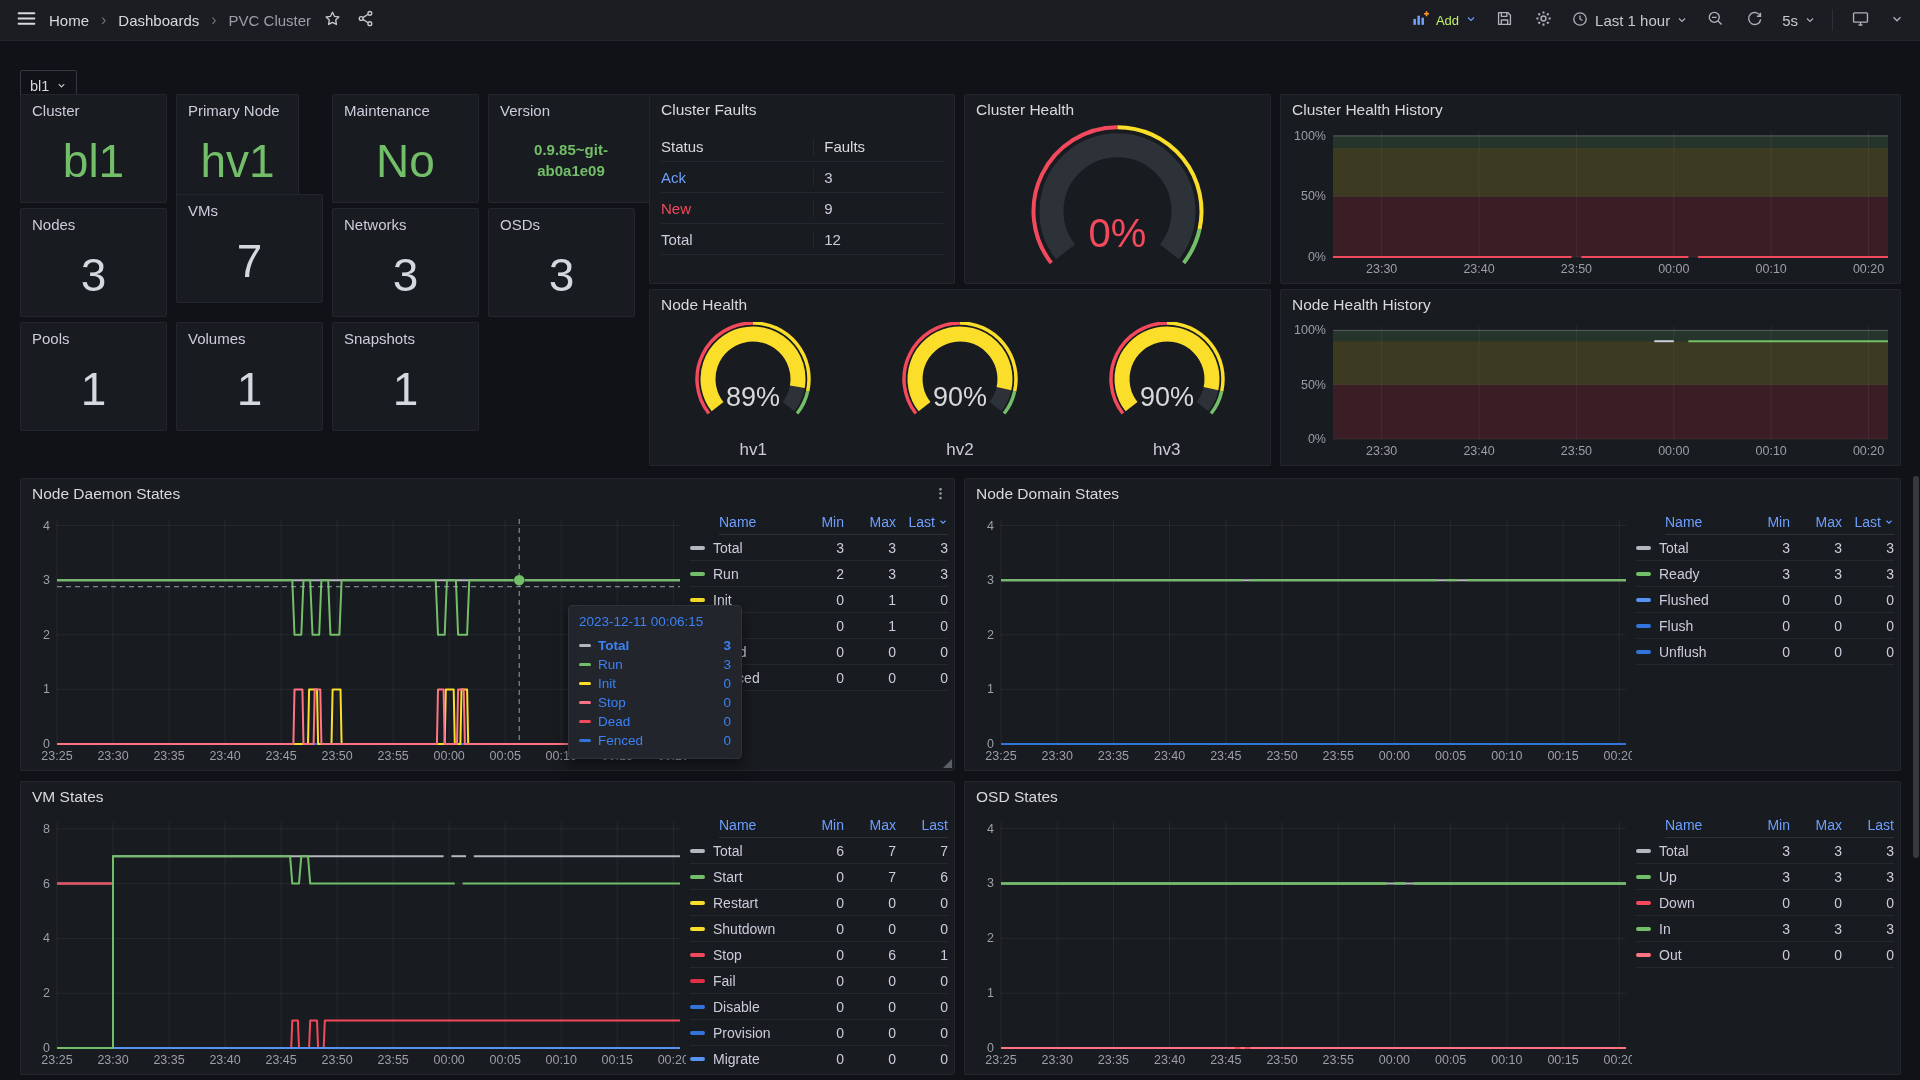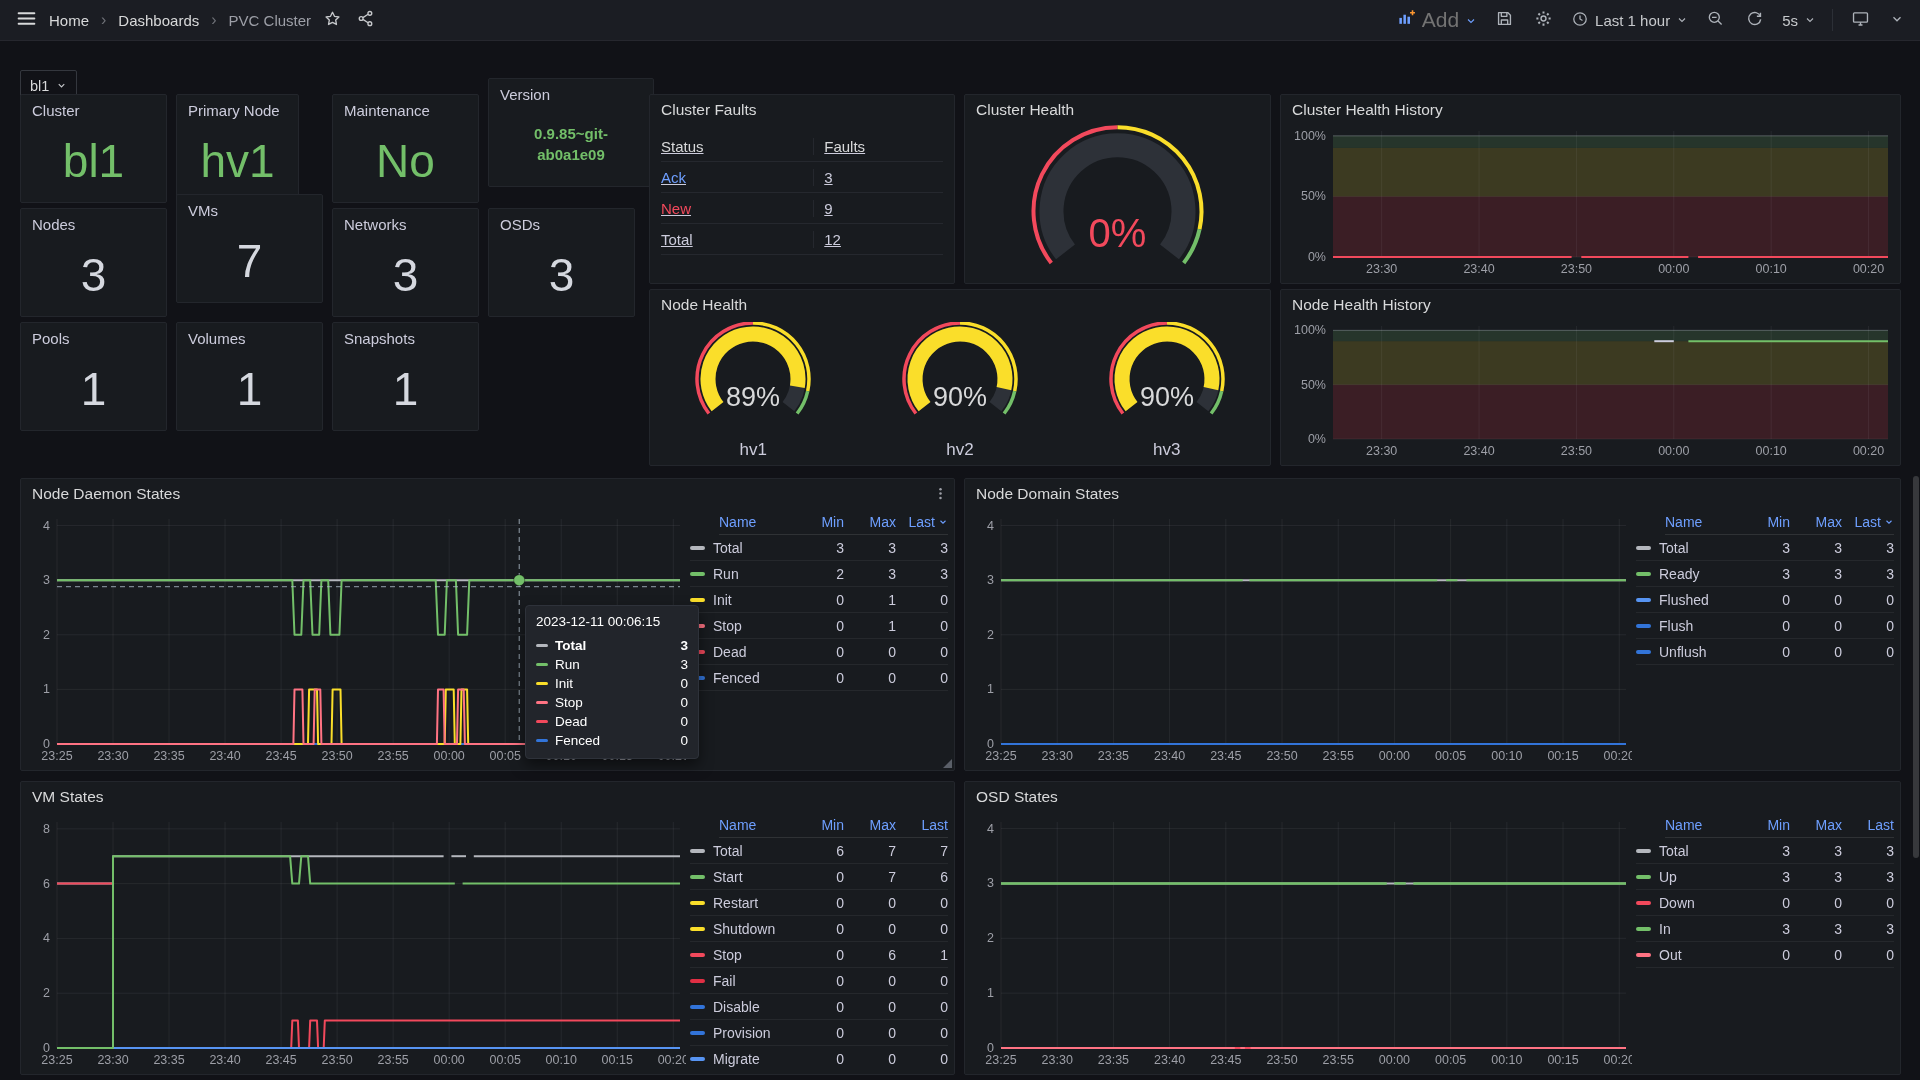--- a/index.html
+++ b/index.html
@@ -6,78 +6,78 @@
   .screen{position:relative;width:1920px;height:1080px;overflow:hidden;background:#111217;color:#ccccdc;}
   
   .navbar{position:absolute;left:0;top:0;width:1920px;height:41px;background:#1b1d23;border-bottom:1px solid #26272e;display:flex;align-items:center;justify-content:space-between;padding:0 14px;box-sizing:border-box;}
   .nav-left,.nav-right{display:flex;align-items:center;}
   .nav-left{gap:10px;}
   .nav-right{gap:16px;}
   .icon-btn{display:flex;align-items:center;justify-content:center;color:#aeb3ba;cursor:pointer;background:none;border:none;padding:2px;}
   .crumb{font-size:15px;color:#d8d9da;cursor:pointer;}
   .crumb.current{color:#9d9fa7;}
   .crumb-sep{color:#6e7077;font-size:16px;padding:0 2px;}
-  .add-btn{display:flex;align-items:center;gap:6px;color:#737373;font-size:21px;cursor:pointer;}
+  .add-btn{display:flex;align-items:center;gap:6px;color:#bef264;font-size:13px;cursor:pointer;}
   .time-picker,.refresh-dd{display:flex;align-items:center;gap:6px;color:#c7c9cc;font-size:15px;cursor:pointer;}
   .nav-divider{width:1px;height:22px;background:#2c2f36;}
   
   .var-dd{position:absolute;left:20px;top:70px;height:32px;min-width:40px;padding:0 9px;border:1px solid #34373e;border-radius:2px;background:#111217;display:flex;align-items:center;gap:7px;font-size:14.5px;color:#d8d9da;cursor:pointer;box-sizing:border-box;}
   
   .panel{position:absolute;background:#181b1f;border:1px solid #23262c;border-radius:2px;box-sizing:border-box;}
   .panel-header{height:30px;display:flex;align-items:center;padding:0 11px;position:relative;}
   .panel-title{font-size:15.5px;font-weight:500;color:#d8d9da;white-space:nowrap;cursor:pointer;}
   .kebab{position:absolute;right:6px;top:7px;cursor:pointer;}
   
   .stat .stat-title{position:absolute;left:11px;top:7px;font-size:15px;color:#ccccdc;cursor:pointer;}
   .stat .stat-value{position:absolute;left:0;right:0;top:30px;bottom:6px;display:flex;align-items:center;justify-content:center;font-size:46px;font-weight:500;color:#d5d8df;line-height:1;}
   .stat .stat-value.green{color:#73BF69;}
   .stat .stat-value.version{font-size:15px;font-weight:700;white-space:pre-line;text-align:center;line-height:1.35;}
   #p-cluster{left:20px;top:94px;width:147px;height:109px;}
   #p-primary{left:176px;top:94px;width:123px;height:109px;}
   #p-maint{left:332px;top:94px;width:147px;height:109px;}
-  #p-version{left:488px;top:78px;width:166px;height:109px;}
+  #p-version{left:488px;top:94px;width:166px;height:109px;}
   #p-nodes{left:20px;top:208px;width:147px;height:109px;}
   #p-vms{left:176px;top:194px;width:147px;height:109px;text-decoration:underline;}
   #p-networks{left:332px;top:208px;width:147px;height:109px;}
   #p-osds{left:488px;top:208px;width:147px;height:109px;}
   #p-pools{left:20px;top:322px;width:147px;height:109px;}
   #p-volumes{left:176px;top:322px;width:147px;height:109px;}
   #p-snapshots{left:332px;top:322px;width:147px;height:109px;}
   #p-faults{left:649px;top:94px;width:306px;height:190px;}
   #p-chealth{left:964px;top:94px;width:307px;height:190px;}
   #p-chhist{left:1280px;top:94px;width:621px;height:190px;}
   #p-nhealth{left:649px;top:289px;width:622px;height:177px;}
   #p-nhhist{left:1280px;top:289px;width:621px;height:177px;}
   #p-daemon{left:20px;top:478px;width:935px;height:293px;}
   #p-domain{left:964px;top:478px;width:937px;height:293px;}
   #p-vmstates{left:20px;top:781px;width:935px;height:294px;}
   #p-osdstates{left:964px;top:781px;width:937px;height:294px;}
   
-  .ftable{position:absolute;left:11px;right:11px;top:36px;font-size:15px;text-decoration:underline;}
+  .ftable{position:absolute;left:11px;right:11px;top:36px;font-size:15px;}
   .frow{display:flex;height:30px;align-items:center;border-bottom:1px solid #25282e;}
   .frow .c1{width:54%;}
   .frow .c2{width:46%;border-left:1px solid #25282e;padding-left:10px;box-sizing:border-box;}
   .frow.head{color:#d8d9da;font-weight:500;}
   .fval{color:#ccccdc;}
   
   .gauge-wrap{position:absolute;left:0;right:0;top:30px;bottom:4px;display:flex;align-items:center;justify-content:center;}
   .gauge-row{position:absolute;left:0;right:0;top:32px;bottom:2px;display:flex;justify-content:space-around;align-items:flex-start;}
   .gauge-cell{display:flex;flex-direction:column;align-items:center;}
   .gauge-name{font-size:17px;color:#ccccdc;margin-top:0px;}
   
   .chart-body{position:absolute;left:6px;right:6px;top:30px;bottom:4px;display:flex;}
   .plot{flex:1;position:relative;min-width:0;}
   .legend{width:258px;padding-left:4px;font-size:14px;color:#ccccdc;overflow:hidden;}
   .lg-row{display:flex;align-items:center;height:25px;border-bottom:1px solid rgba(255,255,255,0.06);}
   .lg-row.head{color:#6E9FFF;font-weight:500;border-bottom:1px solid rgba(255,255,255,0.10);margin-left:29px;}
   .lg-name{flex:1;display:flex;align-items:center;gap:8px;cursor:pointer;white-space:nowrap;}
   .lg-num{width:52px;text-align:right;}
   .lg-mark{display:inline-block;width:15px;height:4px;border-radius:2px;flex:none;}
   
-  .gtooltip{position:absolute;width:152px;background:#22252b;border:1px solid #2e323a;border-radius:4px;box-shadow:0 6px 14px rgba(0,0,0,.5);padding:8px 10px;font-size:13.5px;color:#ffffff;z-index:5;}
+  .gtooltip{position:absolute;width:152px;background:#22252b;border:1px solid #2e323a;border-radius:4px;box-shadow:0 6px 14px rgba(0,0,0,.5);padding:8px 10px;font-size:13.5px;color:#3b82f6;z-index:5;margin-left:43px;}
   .gtooltip .tt-title{margin-bottom:7px;white-space:nowrap;}
   .tt-row{display:flex;align-items:center;gap:7px;height:19px;}
   .tt-row .tt-name{flex:1;}
   .tt-row .tt-val{text-align:right;}
   .tt-row.bold{font-weight:700;}
   .tt-mark{display:inline-block;width:12px;height:3.5px;border-radius:2px;flex:none;}
   
   .resize-handle{position:absolute;right:2px;bottom:2px;width:0;height:0;border-bottom:9px solid #5a5f68;border-left:9px solid transparent;cursor:nwse-resize;}
   .scroll-thumb{position:absolute;right:1px;top:476px;width:6px;height:382px;border-radius:3px;background:rgba(255,255,255,0.16);cursor:pointer;}
 </style>

